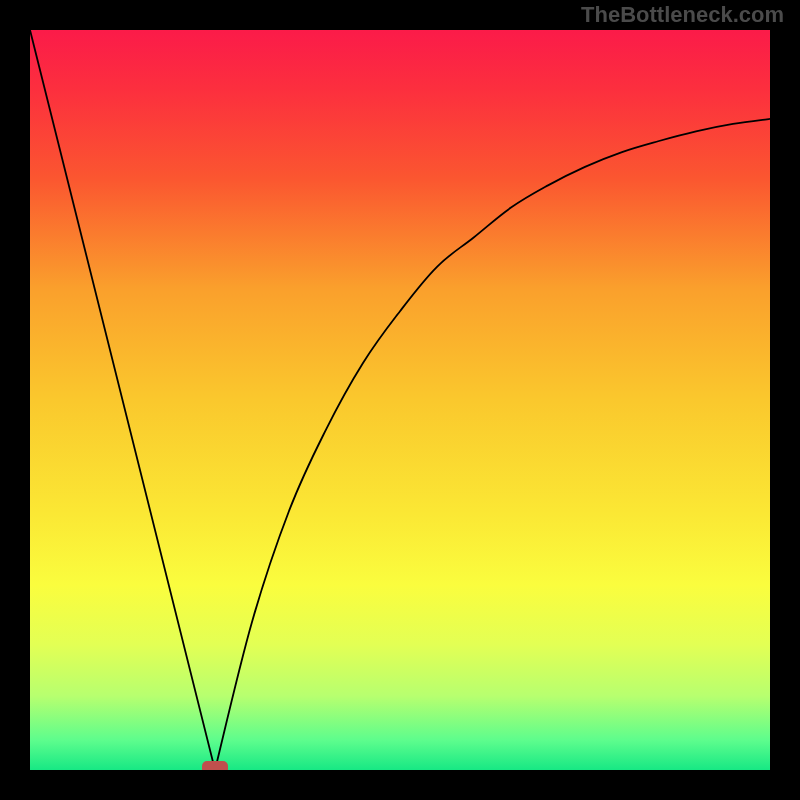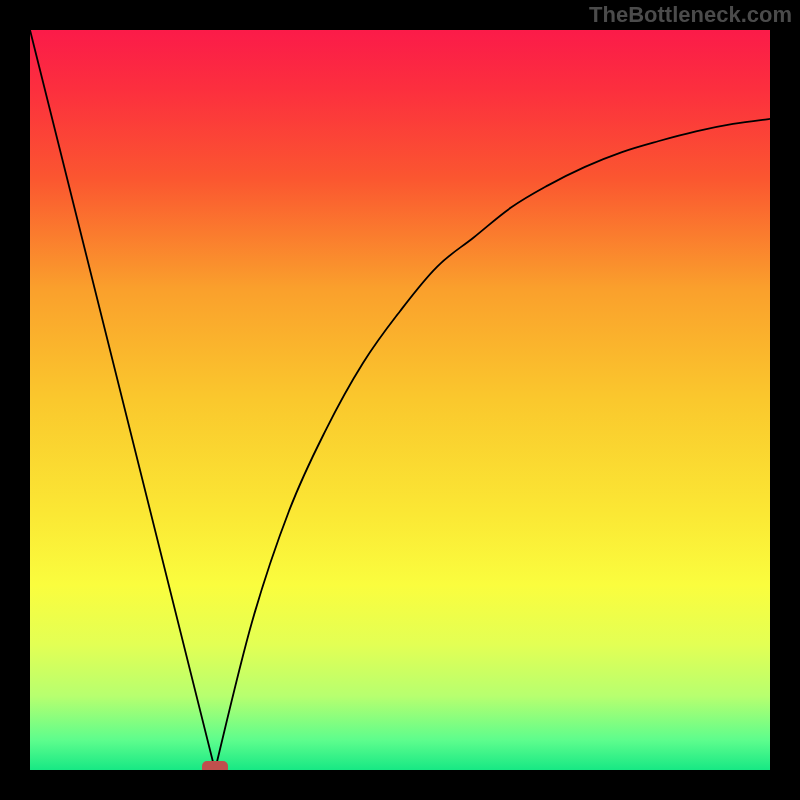--- a/index.html
+++ b/index.html
@@ -13,21 +13,21 @@
   }
   .frame {
     position: absolute;
     width: 800px;
     height: 800px;
     background: #000;
   }
   .attribution {
     position: absolute;
     top: 2px;
-    right: 8px;
+    right: 16px;
     color: #4b4b4b;
     font-size: 22px;
     font-weight: 600;
     letter-spacing: 0px;
   }
   .plot {
     position: absolute;
     left: 30px;
     top: 30px;
     width: 740px;

